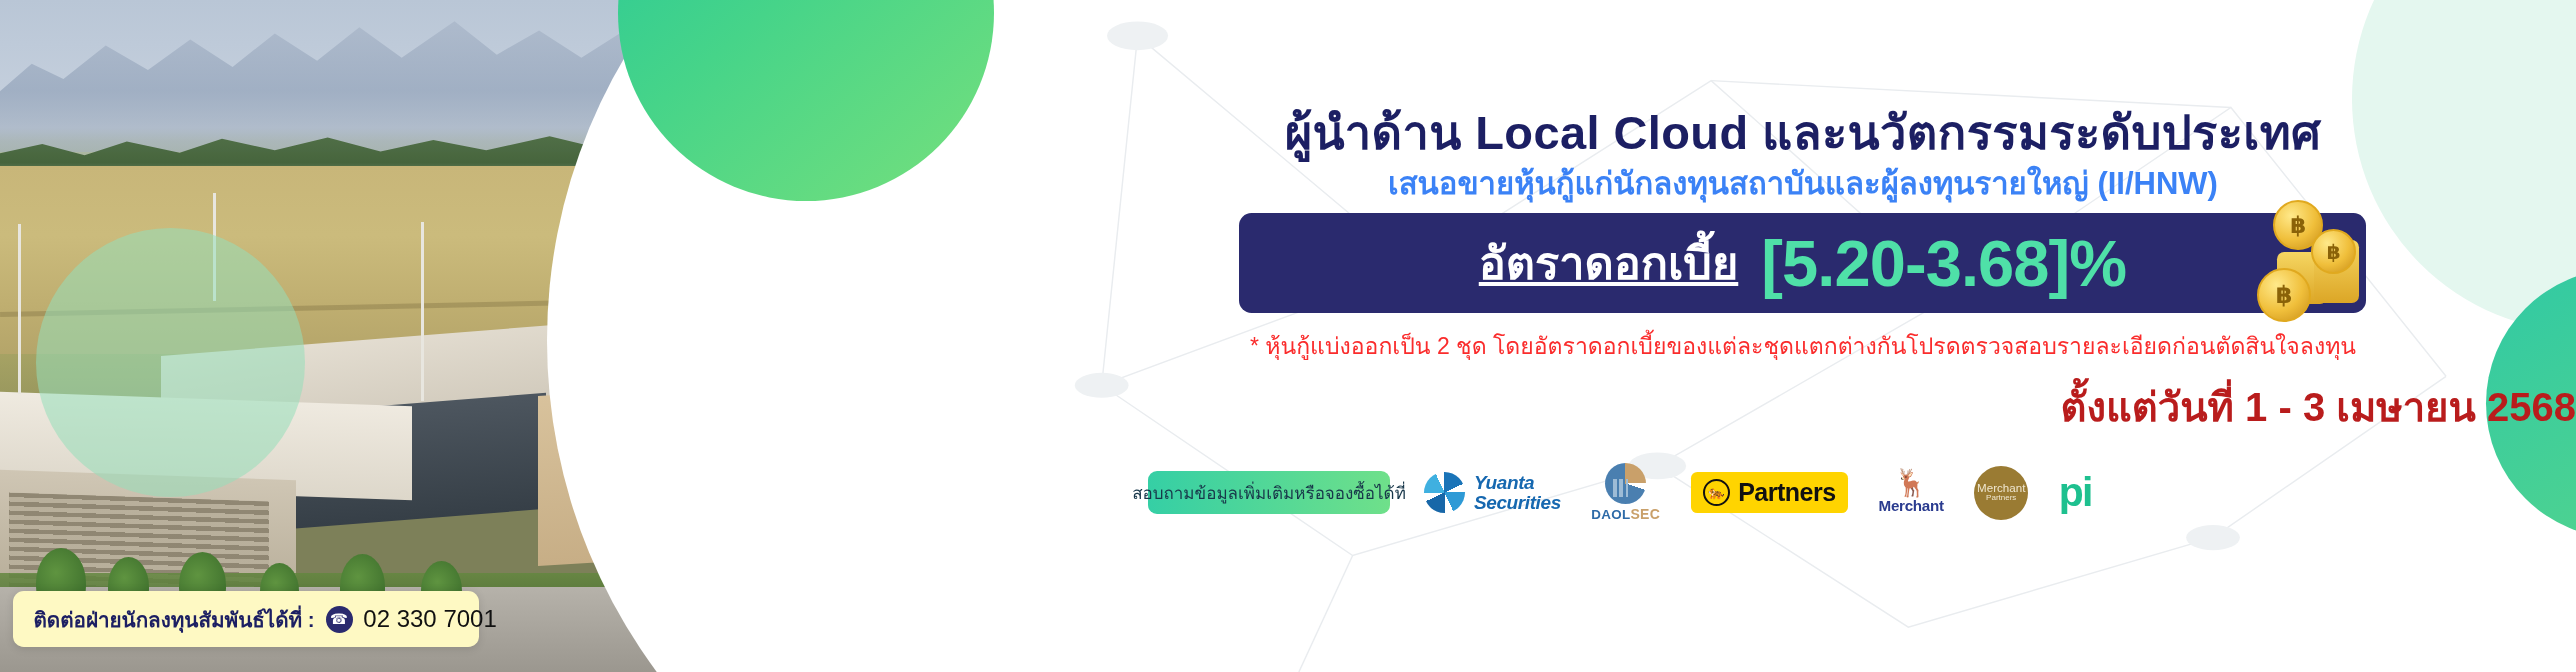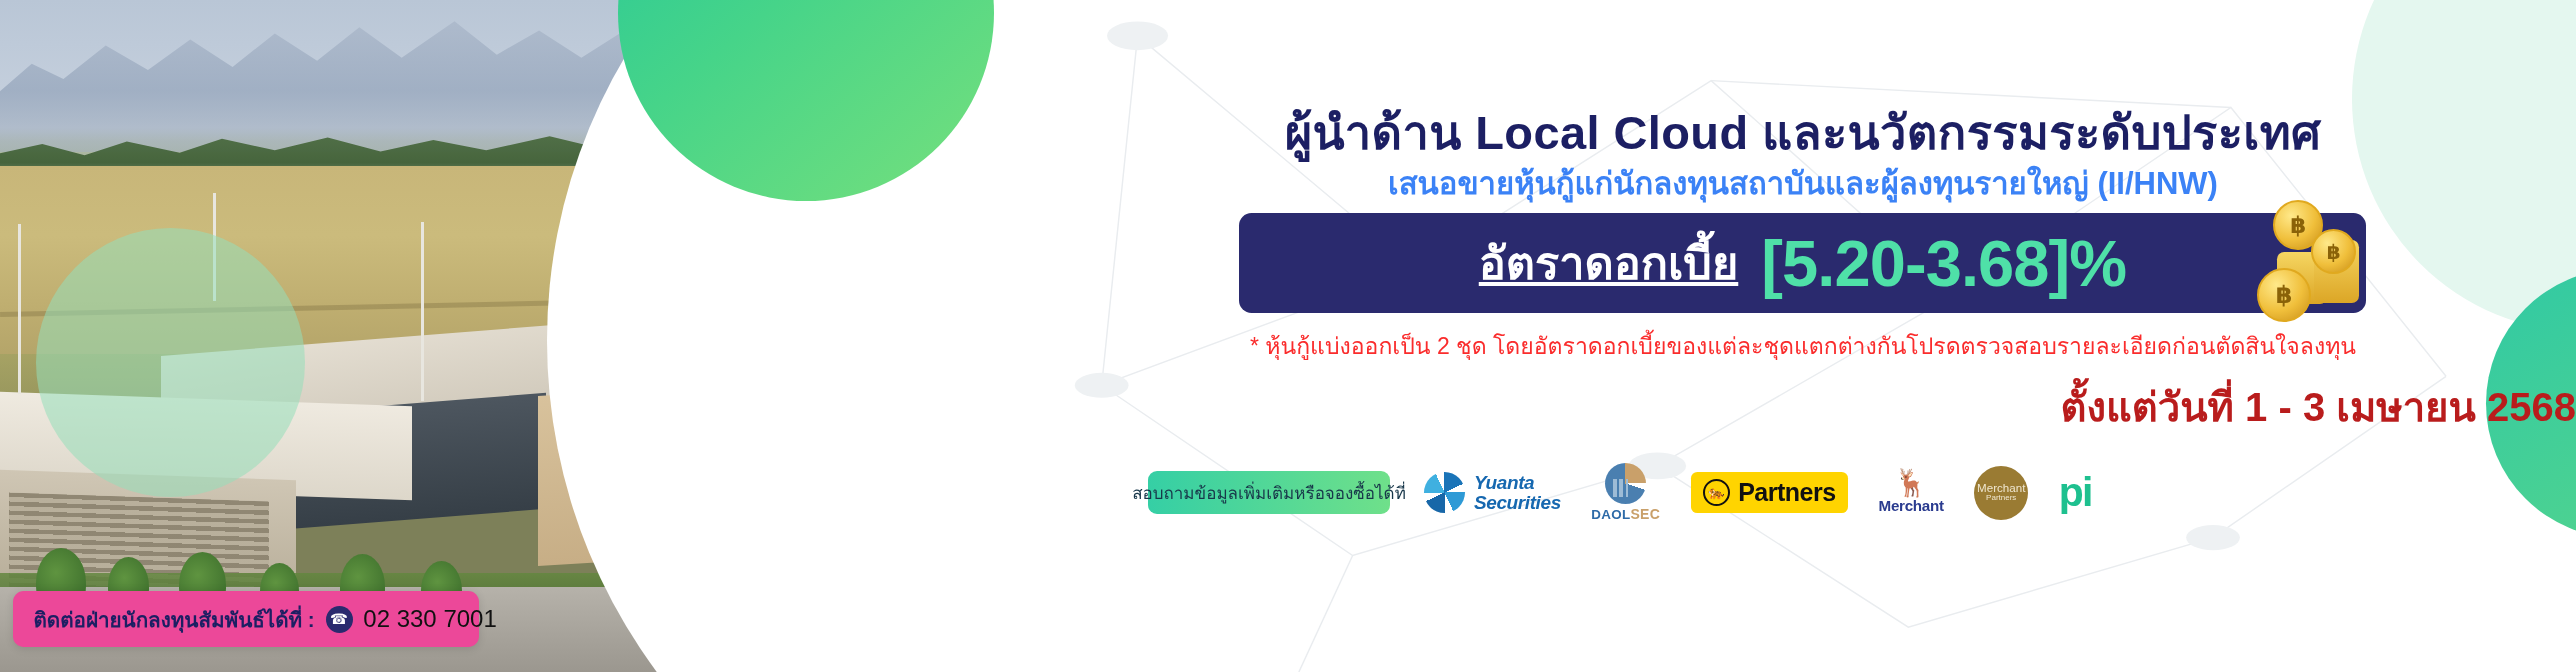--- a/index.html
+++ b/index.html
@@ -307,21 +307,21 @@
   .merchant-t1{ font-size:11.6px; font-weight:400; line-height:1.05; }
   .merchant-t2{ font-size:8px; font-weight:400; line-height:1.05; }
 
   
   .pi-text{ font-size:41px; font-weight:700; color:#1ec08f; letter-spacing:-1.8px; line-height:.8; }
 
   
   .contact{
     position:absolute; left:13.4px; top:591px;
     width:466px; height:56px;
-    background:#ec4899;
+    background:#fef9c3;
     border-radius:10.8px;
     display:flex; align-items:center;
     padding:18px 20px; gap:10.8px;
     box-shadow:0 1.8px 9px rgba(0,0,0,.12);
   }
   .contact-label{ font-size:20.6px; font-weight:700; color:#1c1f63; white-space:nowrap; }
   .phone-icon{
     width:27px; height:27px; border-radius:50%;
     background:#2a2a6e; color:#fff;
     display:flex; align-items:center; justify-content:center;

